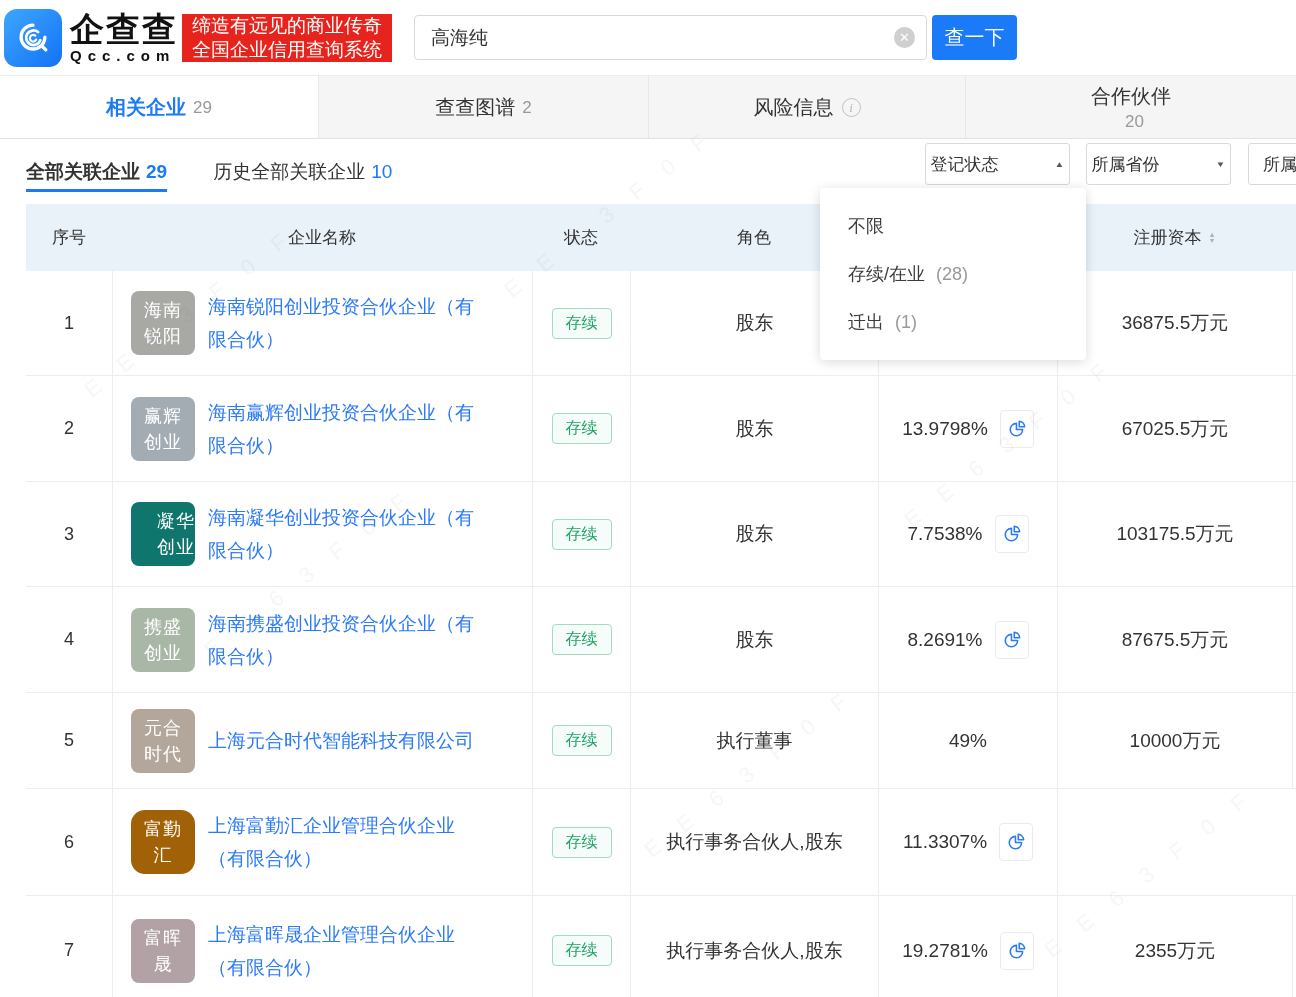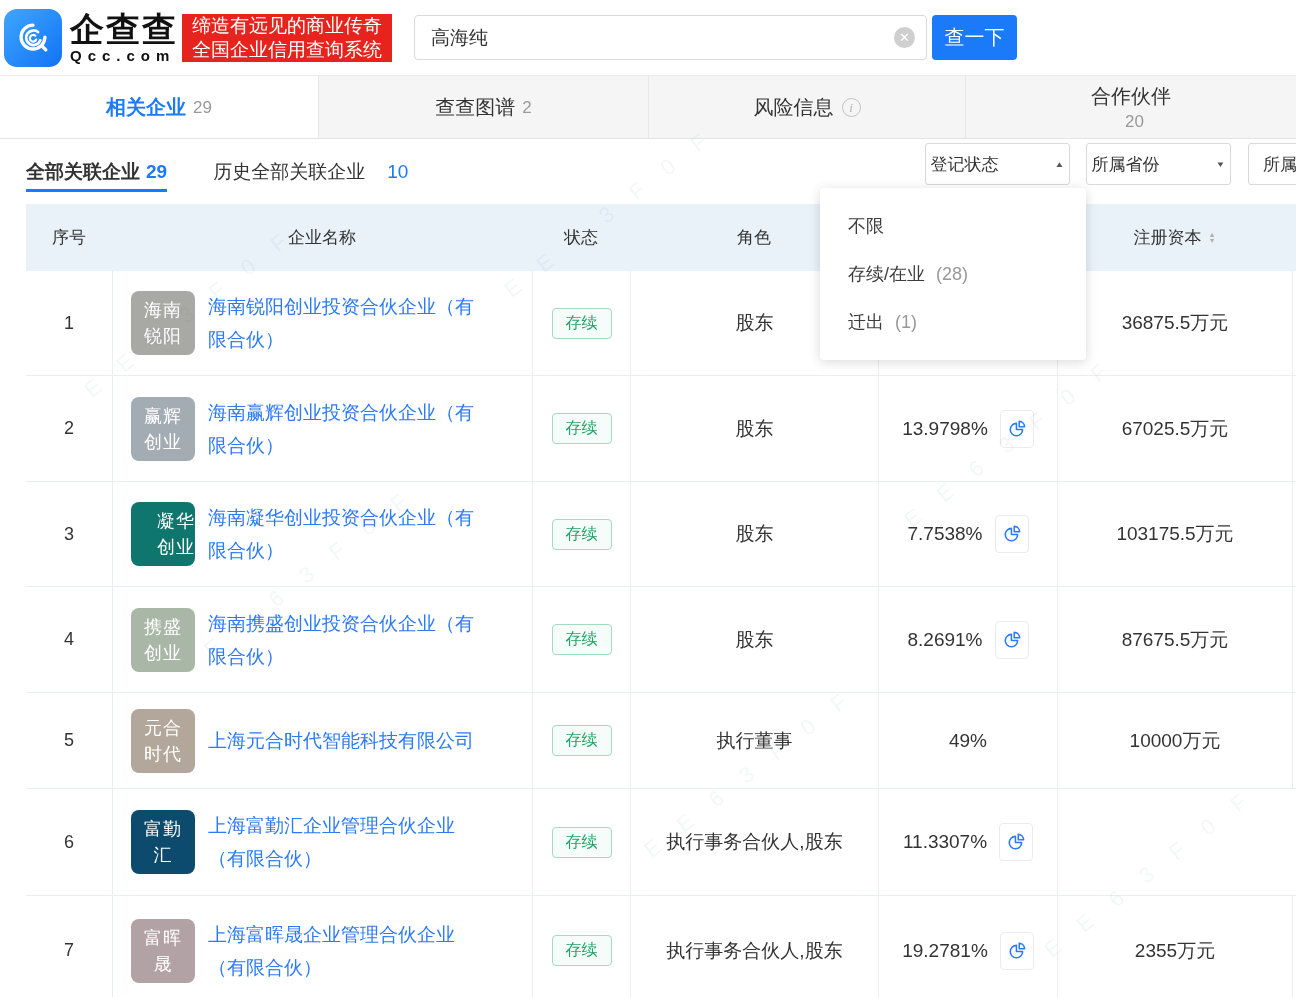--- a/index.html
+++ b/index.html
@@ -39,21 +39,21 @@
     font-size:13px; line-height:17px; text-align:center; margin-left:8px; font-family:"Liberation Serif",serif; font-style:italic; }
 
   
   .subrow { position:relative; height:65px; }
   .subtabs { position:absolute; left:26px; top:0; height:65px; display:flex; align-items:center; }
   .subtab { font-size:19px; color:#333; cursor:pointer; position:relative; height:65px; display:flex; align-items:center; }
   .subtab .cnt { color:#1a7af8; margin-left:6px; }
   .subtab.active { font-weight:700; }
   .subtab.active .cnt { font-weight:700; }
   .subtab.active::after { content:""; position:absolute; left:0; right:0; bottom:12px; height:3px; background:#1a7af8; }
-  .subtab + .subtab { margin-left:46px;gap:16px; }
+  .subtab + .subtab { margin-left:46px; }
   .fbtn { position:absolute; top:4px; height:42px; border:1px solid #d9d9d9; border-radius:3px; background:#fff;
     font-size:17px; color:#333; display:flex; align-items:center; justify-content:center; cursor:pointer;gap:48px; }
   .fbtn .arr { font-size:10px; color:#555; margin-left:8px; transform:scaleY(.8); }
   .fb1{ left:925px; width:145px; } .fb2{ left:1086px; width:145px; } .fb3{ left:1248px; width:160px; justify-content:flex-start; padding-left:14px; }
 
   
   .dropdown { position:absolute; left:820px; top:188px; width:266px; z-index:20; background:#fff;
     border-radius:4px; box-shadow:0 2px 12px rgba(0,0,0,.15); padding:14px 0; }
   .dd-item { padding:12px 28px; font-size:18px; color:#3d3d3d; cursor:pointer; white-space:nowrap; }
   .dd-item .cnt { color:#999; margin-left:6px; }
@@ -309,21 +309,21 @@
         <div class="cell c-pct">
             <span>49%</span>
           </div>
         <div class="cell c-cap">10000万元</div>
         <div class="cell"></div>
       </div>
 
       <div class="trow r6">
         <div class="cell c-no">6</div>
         <div class="cell c-name">
-          <div class="avatar" style="background: #0c4a6e;">
+          <div class="avatar" style="background: #a16207; border-radius: 14px;">
             <span>富勤</span>
             <span>汇</span>
           </div>
           <a class="cname-link">上海富勤汇企业管理合伙企业（有限合伙）</a>
         </div>
         <div class="cell">
             <span class="badge">存续</span>
           </div>
         <div class="cell c-role">执行事务合伙人,股东</div>
         <div class="cell c-pct">

